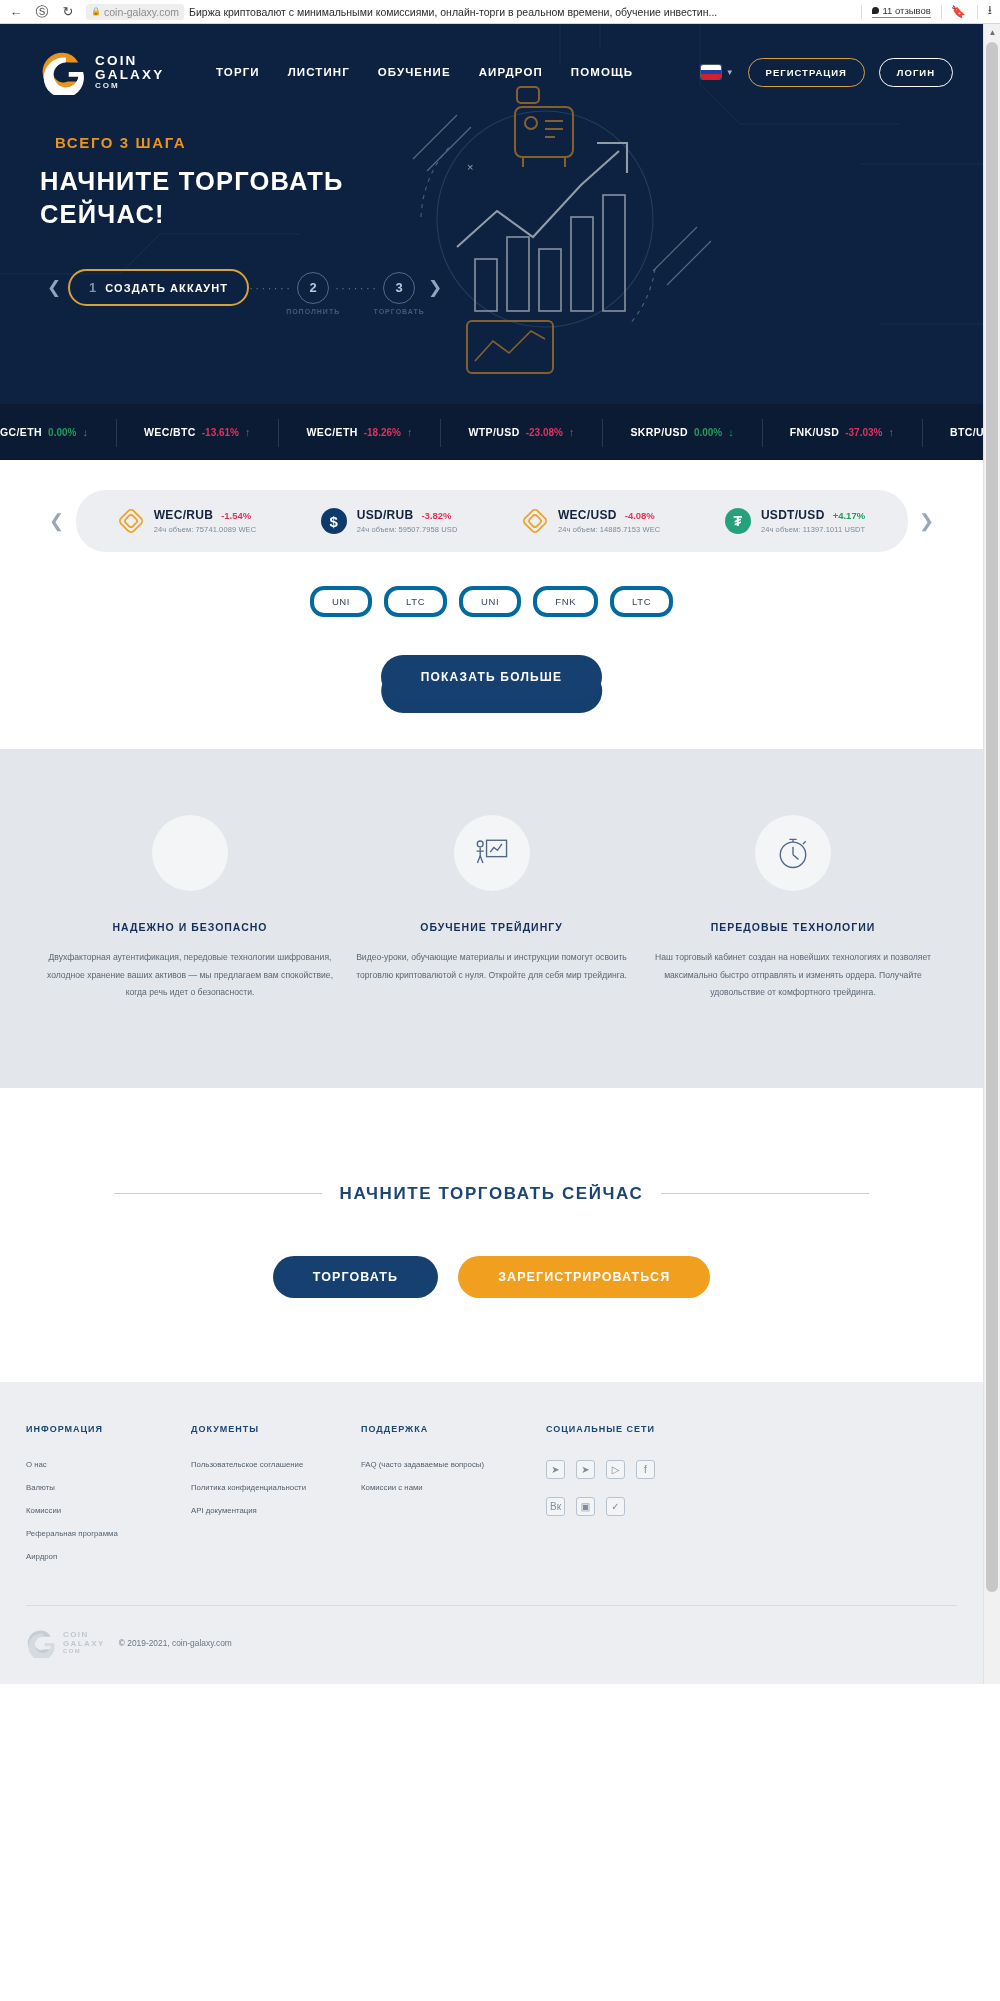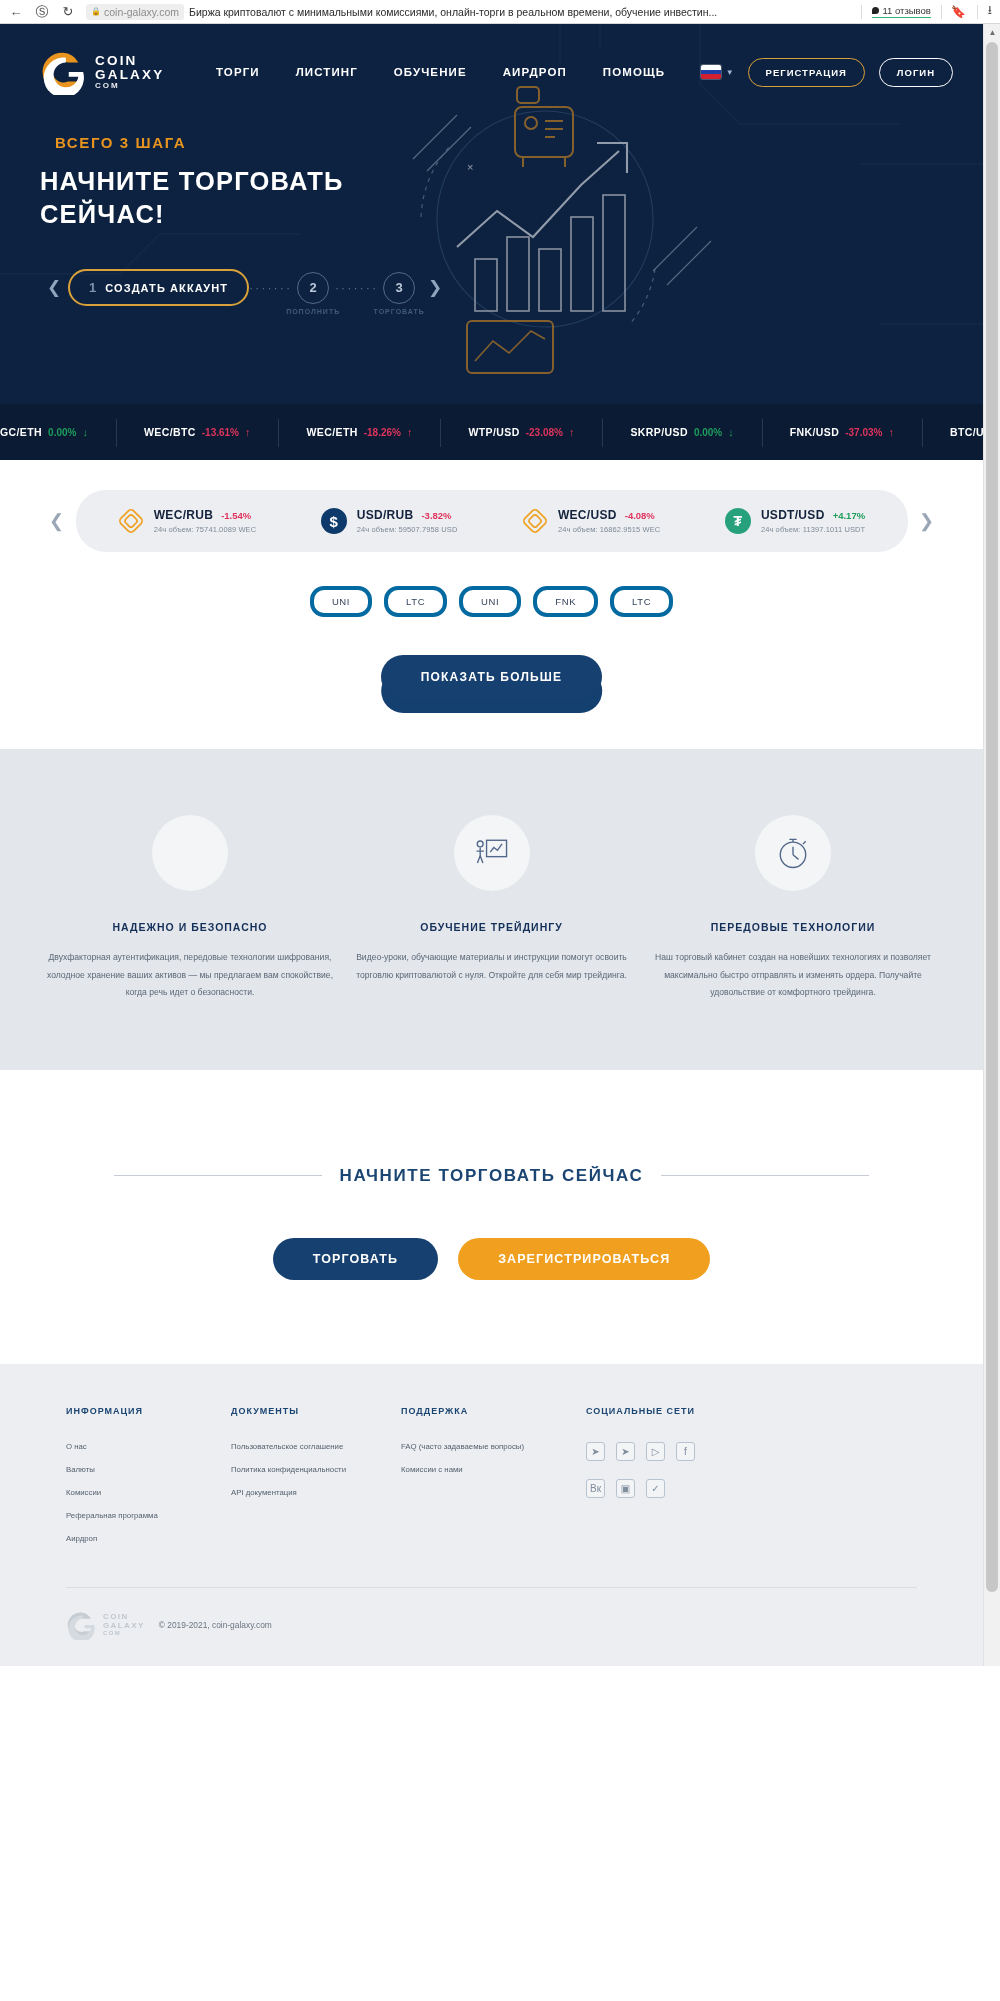--- a/index.html
+++ b/index.html
@@ -92,21 +92,21 @@
   .logo-mark { width: 46px; height: 46px; flex: none; }
   .logo-text { line-height: 1.02; }
   .logo-text .l1, .logo-text .l2 {
     color: #fff; font-weight: bold; font-size: 13.5px; letter-spacing: 2.2px;
     display: block;
   }
   .logo-text .l3 {
     color: #fff; font-weight: bold; font-size: 8px; letter-spacing: 2px;
     display: block; opacity: .9;
   }
-  .menu { display: flex; align-items: flex-end; gap: 36px; margin-left: 8px; }
+  .menu { display: flex; align-items: flex-end; gap: 28px; margin-left: 8px; }
   .menu a {
     color: #fff; text-decoration: none; font-size: 11.5px;
     font-weight: bold; letter-spacing: 1.1px;
   }
   .topnav-right { margin-left: auto; display: flex; align-items: center;
     gap: 14px; padding-right: 30px; }
   .lang {
     display: flex; align-items: center; gap: 5px; cursor: pointer;
   }
   .flag { width: 20px; height: 14px; border-radius: 2px; overflow: hidden;
@@ -224,21 +224,21 @@
   }
   .showmore-ghost {
     position: absolute; top: 14px; left: 50%; transform: translateX(-50%);
     background: #14406f; color: #15406f; border-radius: 22px;
     padding: 15px 40px; font-size: 12px; font-weight: bold; letter-spacing: 1.2px;
     z-index: 1;
   }
 
   
   .features {
-    background: #e3e6ea; padding: 66px 40px 68px;
+    background: #e3e6ea; padding: 66px 40px 86px;
     display: flex; gap: 0; justify-content: space-between;
   }
   .feat { width: 300px; text-align: center; }
   .feat-ico {
     width: 76px; height: 76px; border-radius: 50%;
     background: #f3f5f7; margin: 0 auto 30px;
     display: flex; align-items: center; justify-content: center;
   }
   .feat-title {
     color: #14305a; font-size: 10.5px; font-weight: bold;
@@ -254,21 +254,21 @@
   .cta-btns { margin-top: 52px; display: flex; justify-content: center; gap: 20px; }
   .cta-b {
     border: none; border-radius: 22px; padding: 14px 40px;
     font-size: 12.5px; font-weight: bold; letter-spacing: 1.1px;
     color: #fff; cursor: pointer;
   }
   .cta-trade { background: #16406f; }
   .cta-reg { background: #f0a01e; }
 
   
-  .footer { background: #eceef1; padding: 42px 66px 0; }
+  .footer { background: #eceef1; padding: 42px 26px 0; }
   .fcols { display: flex; }
   .fcol-1 { width: 165px; } .fcol-2 { width: 170px; }
   .fcol-3 { width: 185px; } .fcol-4 { flex: 1; }
   .fh {
     color: #1b4572; font-size: 9px; font-weight: bold;
     letter-spacing: 1px; margin-bottom: 26px;
   }
   .fl { display: block; color: #55616f; font-size: 7.8px; text-decoration: none;
     margin-bottom: 14px; }
   .social-row { display: flex; gap: 11px; margin-bottom: 18px; }
@@ -509,21 +509,21 @@
                 <rect x="4" y="4" width="18" height="18" rx="4" transform="rotate(45 13 13)"></rect>
                 <rect x="8" y="8" width="10" height="10" rx="2.5" transform="rotate(45 13 13)"></rect>
               </g>
             </svg>
           </span>
           <div>
             <div class="mc-top">
               <span class="mc-pair">WEC/USD</span>
               <span class="mc-pct neg">-4.08%</span>
             </div>
-            <div class="mc-vol">24ч объем: 16862.9515 WEC</div>
+            <div class="mc-vol">24ч объем: 14885.7153 WEC</div>
           </div>
         </div>
 
         <div class="mcard">
           <span class="coin coin-usdt">₮</span>
           <div>
             <div class="mc-top">
               <span class="mc-pair">USDT/USD</span>
               <span class="mc-pct pos">+4.17%</span>
             </div>

